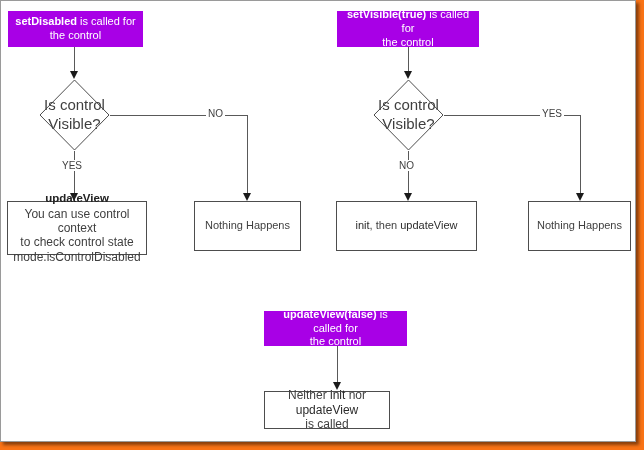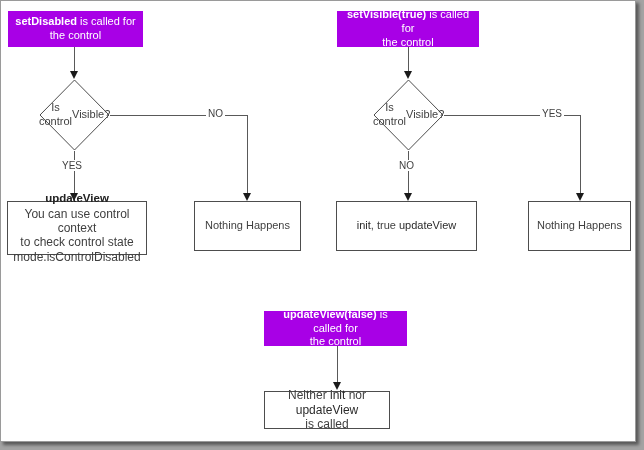--- a/index.html
+++ b/index.html
@@ -4,21 +4,21 @@
 <style>
   html, body {
     margin: 0;
     padding: 0;
     background: #ffffff;
   }
   #page {
     position: relative;
     width: 644px;
     height: 450px;
-    background: #a3a3a3;
+    background: #f97316;
     font-family: "Liberation Sans", sans-serif;
     overflow: hidden;
   }
   
   #frame {
     position: absolute;
     left: 0;
     top: 0;
     width: 636px;
     height: 442px;
@@ -77,23 +77,24 @@
   
   .diamond {
     position: absolute;
   }
   .diamond svg { display: block; }
   .diamond .dtext {
     position: absolute;
     left: 0; top: 0;
     width: 100%; height: 100%;
     display: flex;
-    flex-direction: row;
+    flex-direction: column;
     align-items: center;
-    font-size: 11px;
+    justify-content: center;
+    font-size: 15px;
     color: #3f3f3f;
     line-height: 1.25;
     text-align: center;
     pointer-events: none;
   }
 
   
   .ln-v, .ln-h {
     position: absolute;
     background: #595959;
@@ -189,21 +190,21 @@
       <div class="edge-label" style="left:539px; top:107px;">YES</div>
       <div class="ln-v" style="left:579px; top:114px; height:82px;"></div>
       <div class="arrow-down" style="left:575px; top:192px;"></div>
 
       <div class="ln-v" style="left:407px; top:150px; height:46px;"></div>
       <div class="edge-label" style="left:396px; top:159px;">NO</div>
       <div class="arrow-down" style="left:403px; top:192px;"></div>
 
       <div class="node proc" style="left:335px; top:200px; width:141px; height:50px;">
         <span>
-          <b>init</b><span>, true </span><b>updateView</b>
+          <b>init</b><span>, then </span><b>updateView</b>
         </span>
       </div>
 
       <div class="node proc" style="left:527px; top:200px; width:103px; height:50px;">
         <span>Nothing Happens</span>
       </div>
 
       <div class="node term" style="left:263px; top:310px; width:143px; height:35px;">
         <span>
           <b>updateView(false)</b><span> is called for</span><br>

